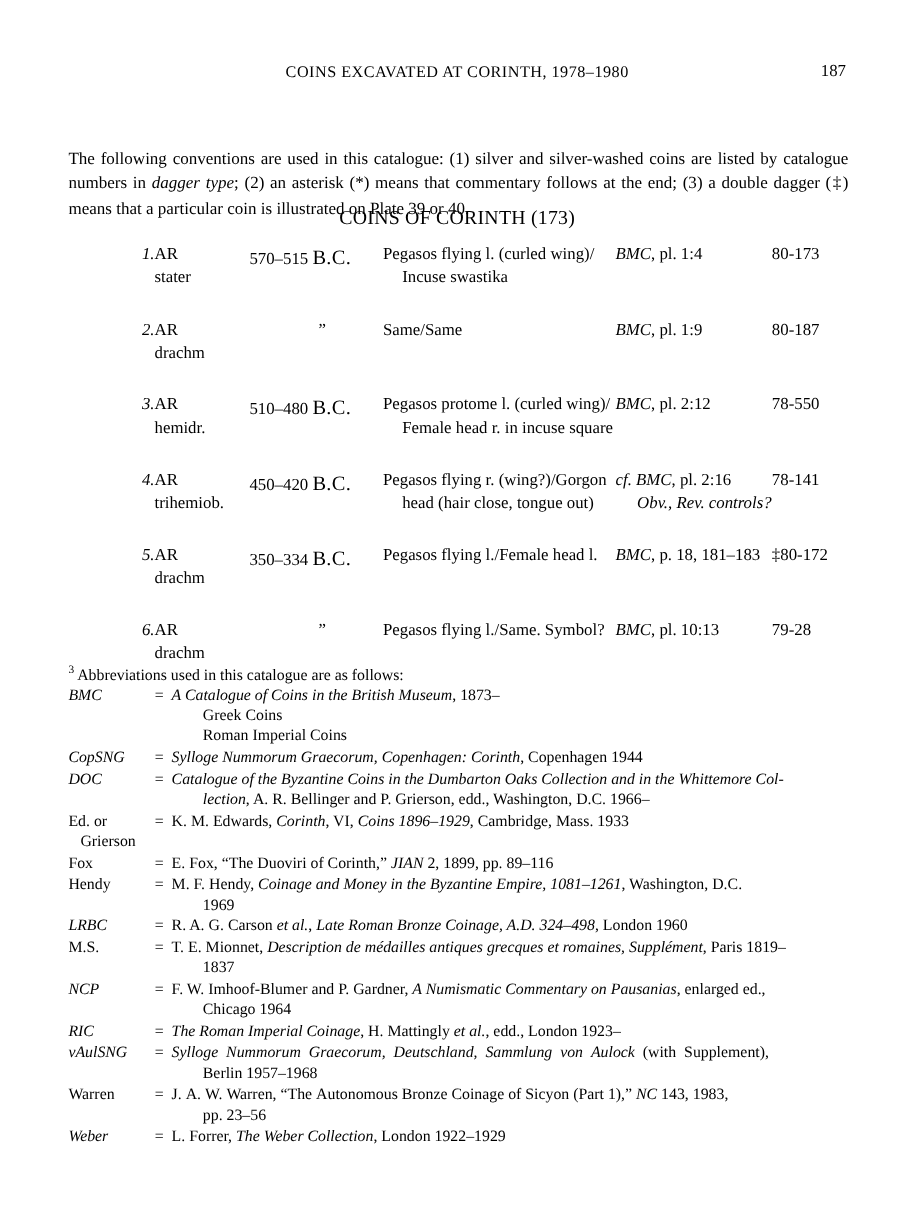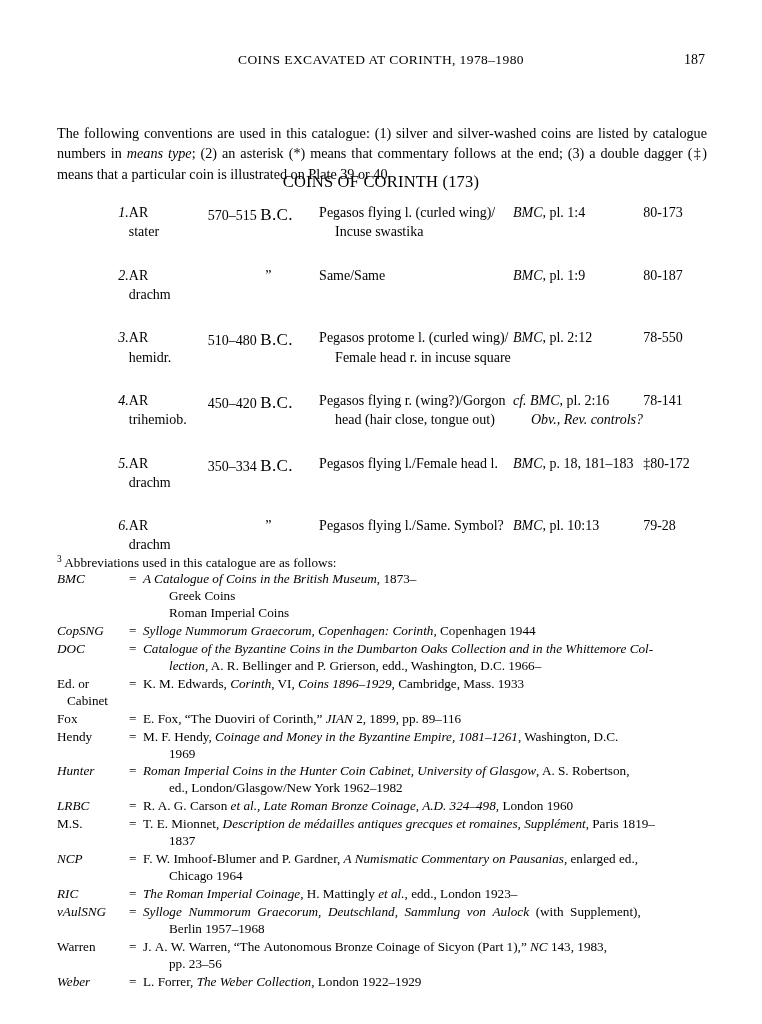--- a/index.html
+++ b/index.html
@@ -150,21 +150,21 @@
 </head>
 <body>
 
 <div class="page">
 
   <div class="running-head">COINS EXCAVATED AT CORINTH, 1978–1980</div>
   <div class="page-number">187</div>
 
 
   <p class="intro">
-    <span>The following conventions are used in this catalogue: (1) silver and silver-washed coins are listed by catalogue numbers in </span><i>means type</i><span>; (2) an asterisk (*) means that commentary follows at the end; (3) a double dagger (‡) means that a particular coin is illustrated on Plate 39 or 40.</span>
+    <span>The following conventions are used in this catalogue: (1) silver and silver-washed coins are listed by catalogue numbers in </span><i>dagger type</i><span>; (2) an asterisk (*) means that commentary follows at the end; (3) a double dagger (‡) means that a particular coin is illustrated on Plate 39 or 40.</span>
   </p>
 
   <div class="coins-title">COINS OF CORINTH (173)</div>
 
   <table class="catalogue">
     <tbody>
       <tr>
         <td class="c-num">1.</td>
         <td class="c-metal">
           <span class="metal">AR</span>
@@ -308,21 +308,21 @@
         <td class="ab-eq">=</td>
         <td class="ab-def">
           <i>Catalogue of the Byzantine Coins in the Dumbarton Oaks Collection and in the Whittemore Col-</i>
           <span class="ind"><i>lection</i>, A. R. Bellinger and P. Grierson, edd., Washington, D.C. 1966–</span>
         </td>
       </tr>
 
       <tr>
         <td class="ab-key">
           <span>Ed. or</span><br>
-          <span style="padding-left:10px">Cabinet</span>
+          <span style="padding-left:10px">Grierson</span>
         </td>
         <td class="ab-eq">=</td>
         <td class="ab-def">
           K. M. Edwards, <i>Corinth</i>, VI, <i>Coins 1896–1929</i>, Cambridge, Mass. 1933
         </td>
       </tr>
 
       <tr>
         <td class="ab-key">Fox</td>
         <td class="ab-eq">=</td>
@@ -333,28 +333,20 @@
 
       <tr>
         <td class="ab-key">Hendy</td>
         <td class="ab-eq">=</td>
         <td class="ab-def">
           M. F. Hendy, <i>Coinage and Money in the Byzantine Empire, 1081–1261</i>, Washington, D.C.
           <span class="ind">1969</span>
         </td>
       </tr>
 
-      <tr>
-        <td class="ab-key ital">Hunter</td>
-        <td class="ab-eq">=</td>
-        <td class="ab-def">
-          <i>Roman Imperial Coins in the Hunter Coin Cabinet, University of Glasgow</i>, A. S. Robertson,
-          <span class="ind">ed., London/Glasgow/New York 1962–1982</span>
-        </td>
-      </tr>
 
       <tr>
         <td class="ab-key ital">LRBC</td>
         <td class="ab-eq">=</td>
         <td class="ab-def">
           R. A. G. Carson <i>et al.</i>, <i>Late Roman Bronze Coinage, A.D. 324–498</i>, London 1960
         </td>
       </tr>
 
       <tr>

